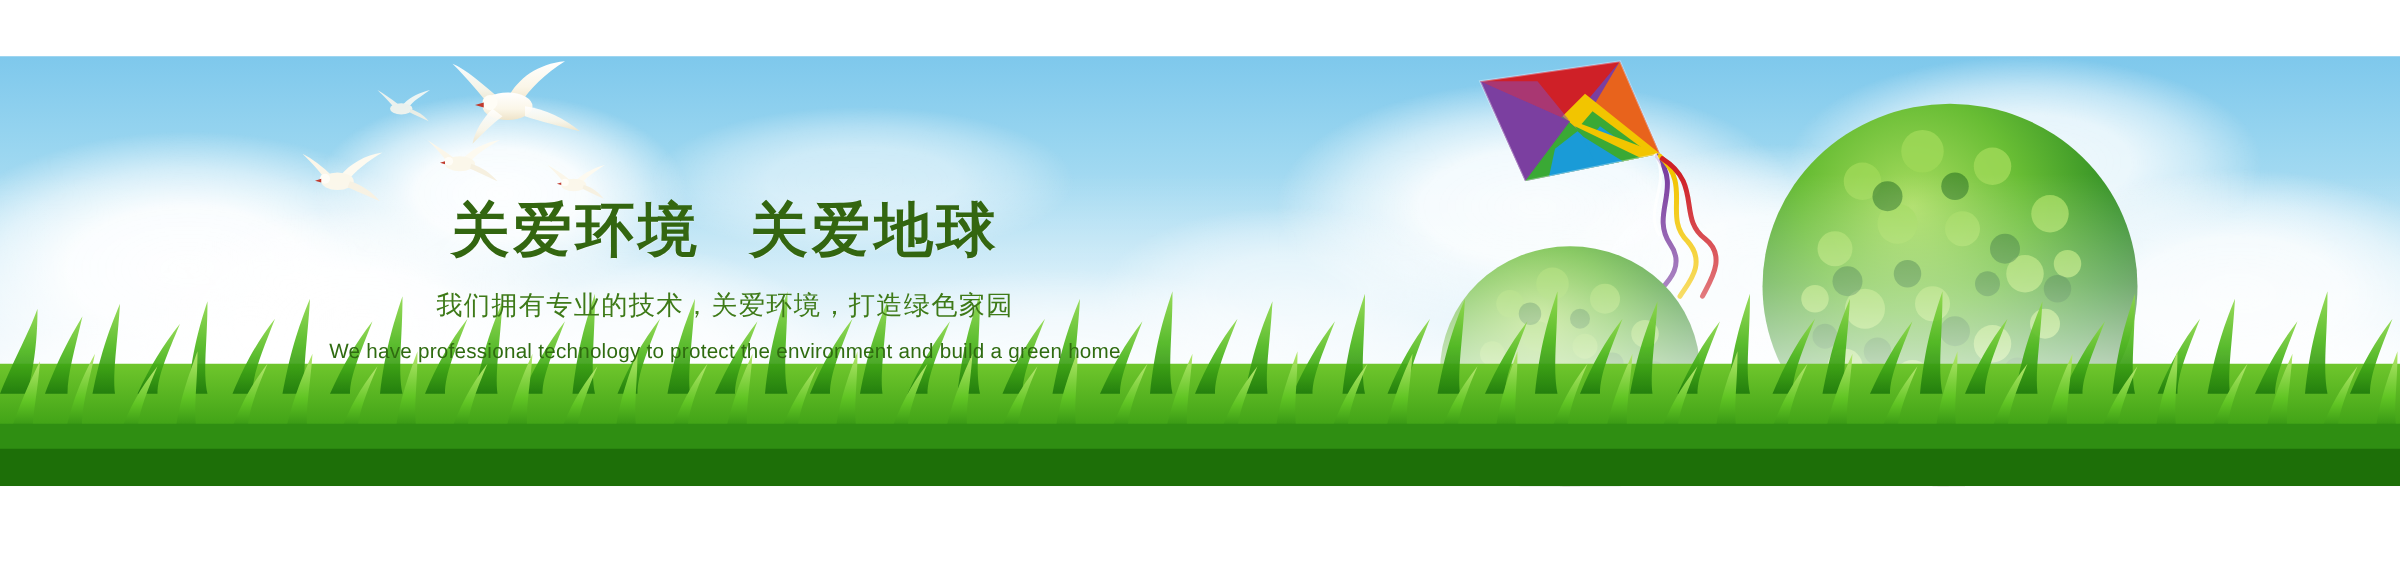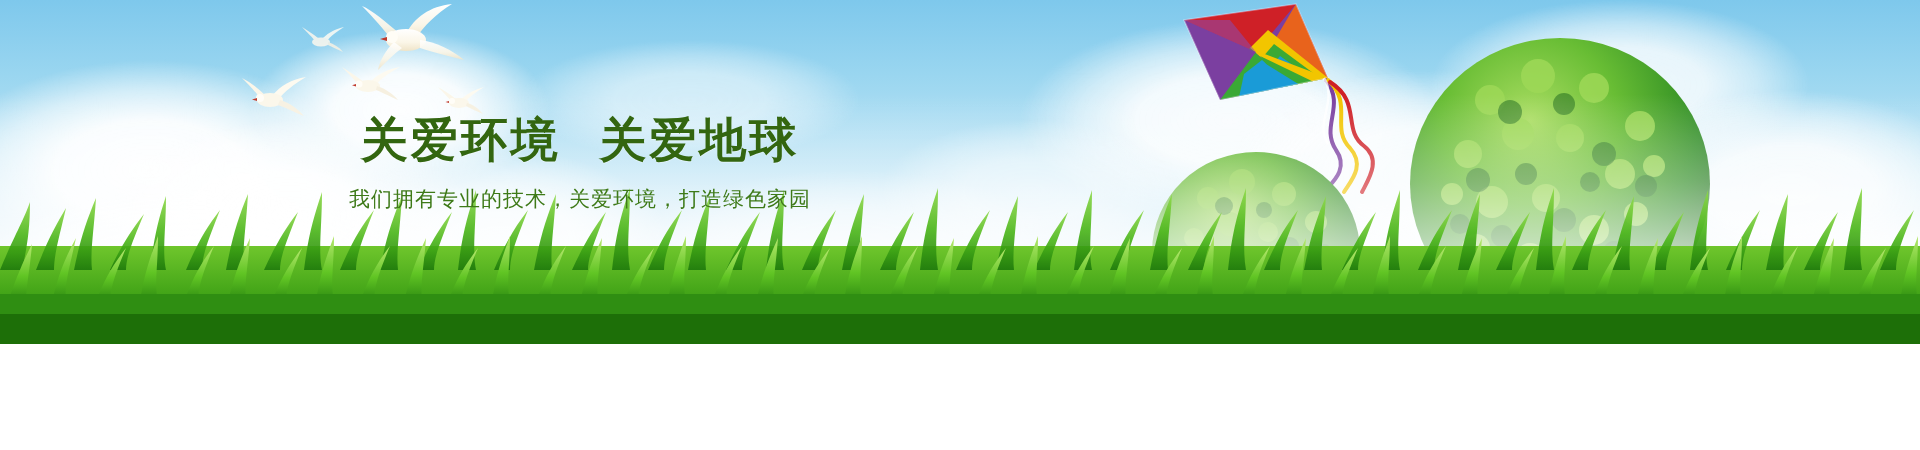--- a/index.html
+++ b/index.html
@@ -11,20 +11,21 @@
   body {
     font-family: "Liberation Sans", "DejaVu Sans", sans-serif;
   }
 
   .banner {
     position: relative;
     width: 1920px;
     height: 344px;
     overflow: hidden;
     background: linear-gradient(to bottom, #7ec8ec 0%, #9ad6f0 22%, #bde4f5 48%, #dff1fa 68%, #f2fafd 82%, #ffffff 95%);
+    margin-top: 45px;
   }
 
   
   .sky { position:absolute; inset:0; }
 
   .cloud {
     position: absolute;
     background: radial-gradient(closest-side, rgba(255,255,255,0.98) 0%, rgba(255,255,255,0.92) 45%, rgba(255,255,255,0.55) 72%, rgba(255,255,255,0) 100%);
     border-radius: 50%;
     filter: blur(1px);
@@ -468,15 +469,16 @@
       </g>
 
       <rect x="0" y="120" width="1920" height="50" fill="#2f8e12"></rect>
       <rect x="0" y="140" width="1920" height="30" fill="#1d6f08"></rect>
     </svg>
   </div>
 
   <div class="copy">
     <h1 class="headline">关爱环境  关爱地球</h1>
     <p class="subtitle-cn">我们拥有专业的技术，关爱环境，打造绿色家园</p>
+    <p class="subtitle-en">We have professional technology to protect the environment and build a green home</p>
   </div>
 
 </div>
 
 </body></html>

